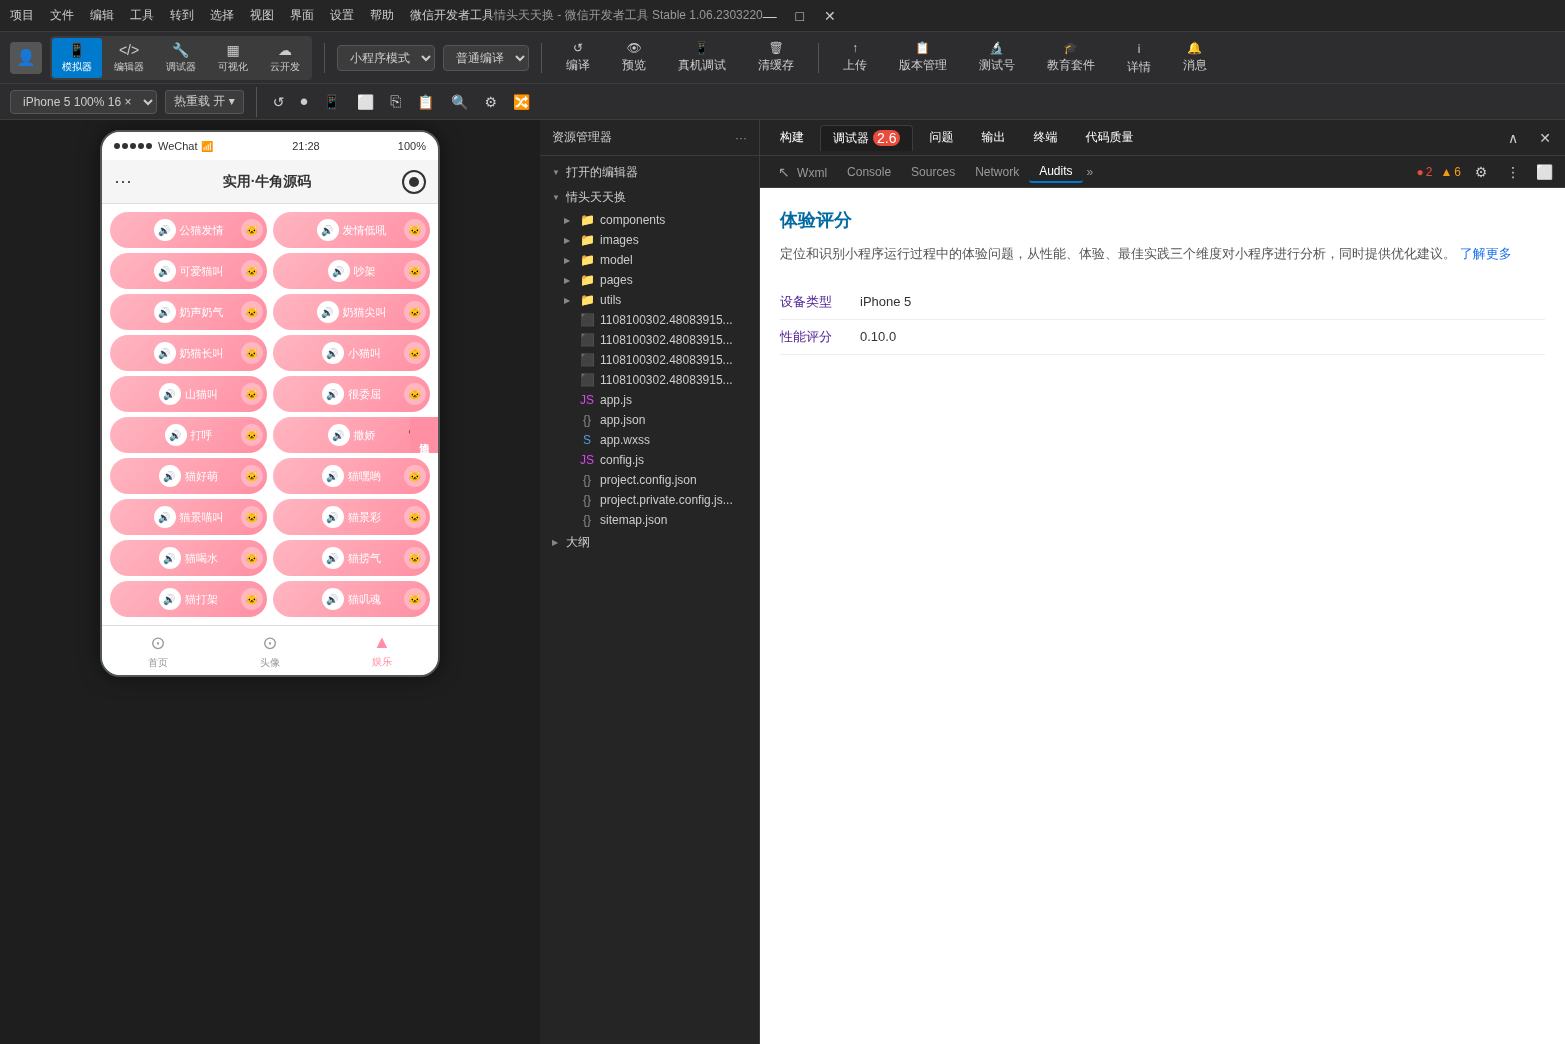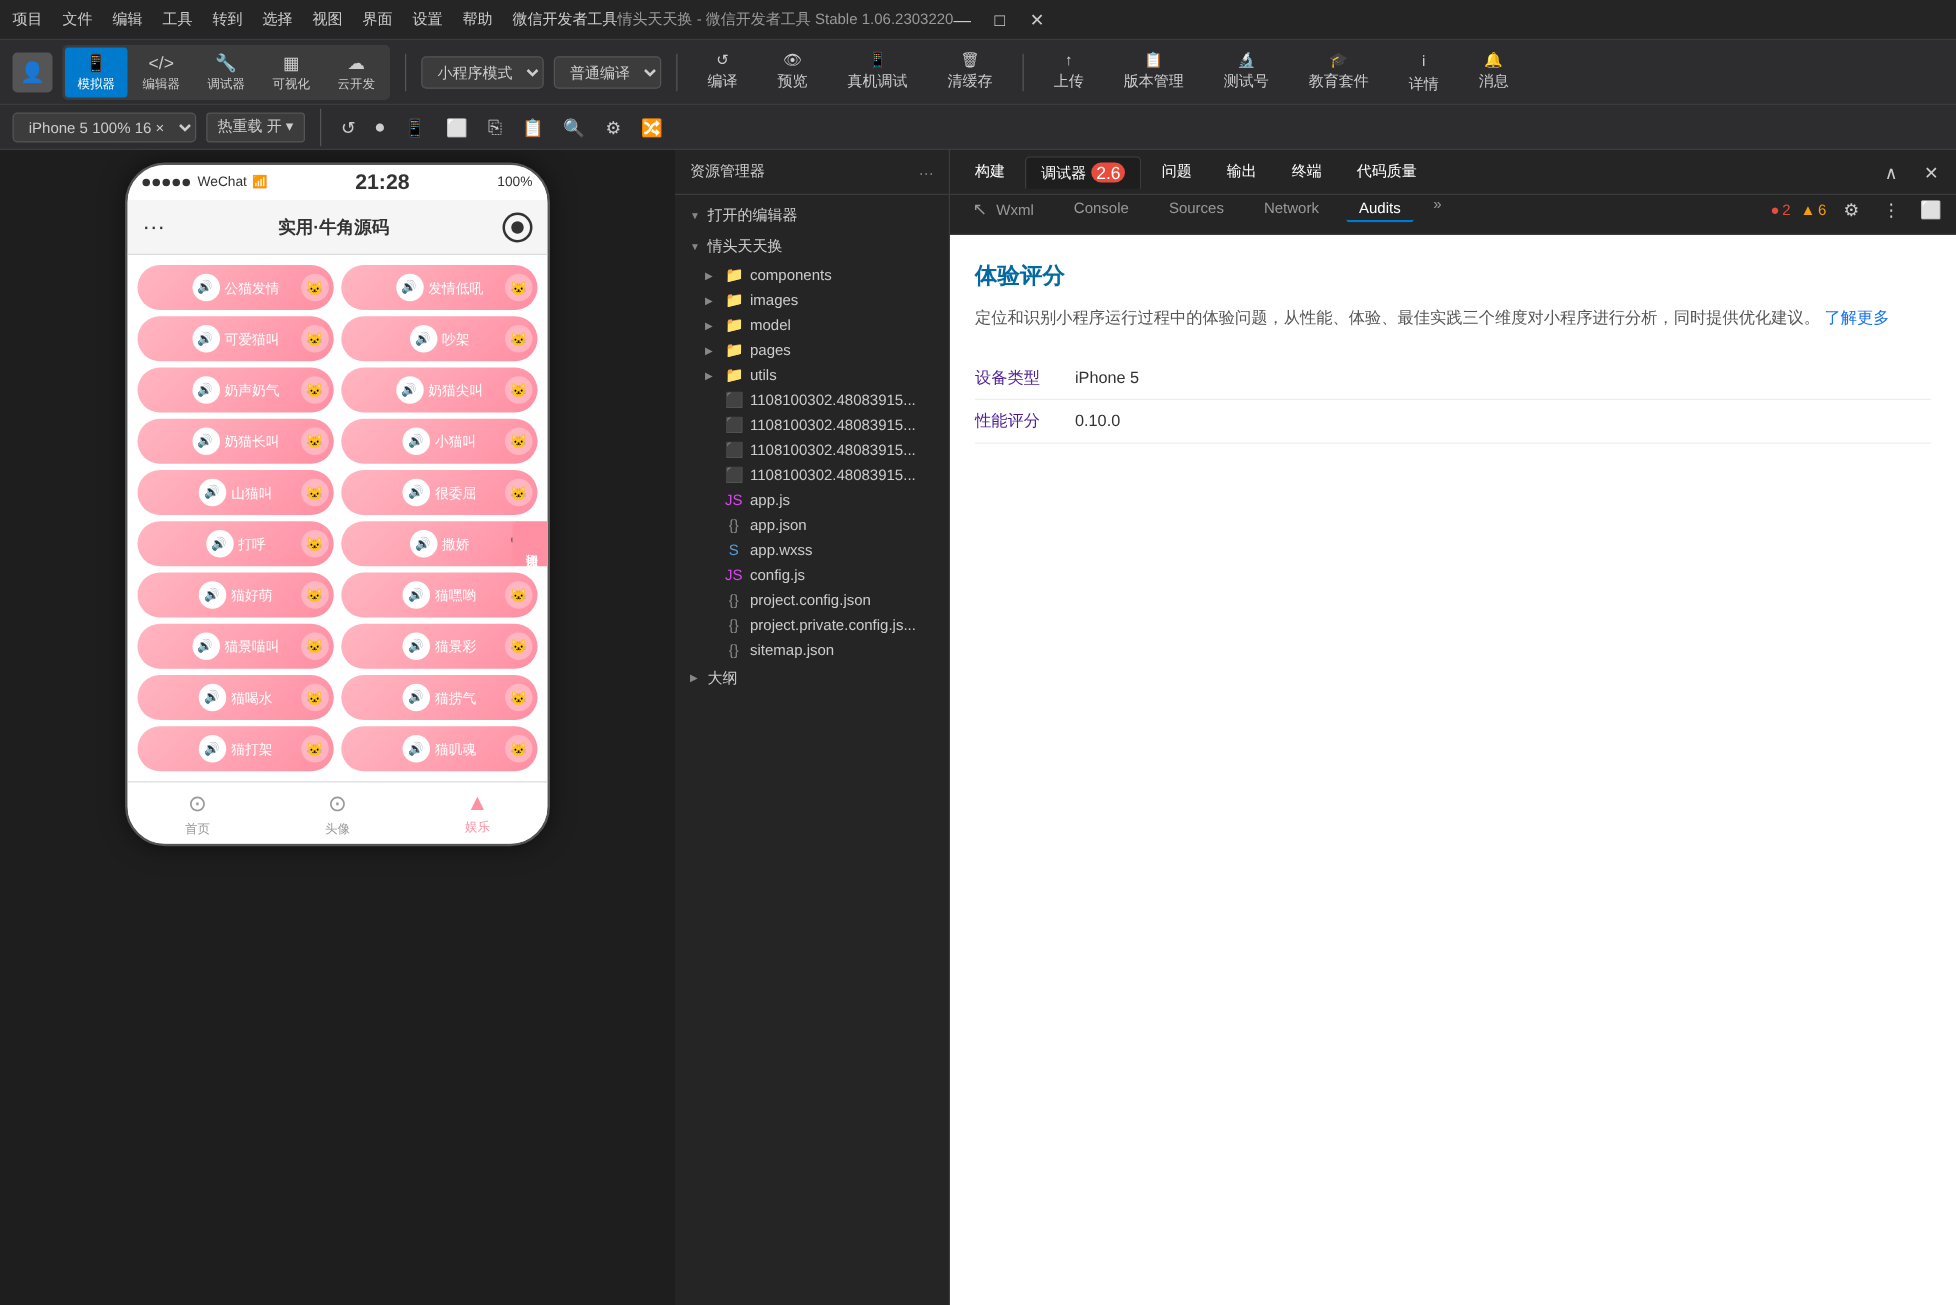--- a/index.html
+++ b/index.html
@@ -183,22 +183,22 @@
       align-items: flex-start;
       justify-content: center;
       padding: 10px;
       overflow: hidden;
       position: relative;
     }
 
     
     .phone-frame {
       width: 340px;
-      background: #e5e5e5;
-      border-radius: 32px;
+      background: #7dd3fc;
+      border-radius: 20px;
       overflow: hidden;
       box-shadow: 0 0 20px rgba(0,0,0,0.5);
       border: 2px solid #555;
     }
     .phone-status-bar {
       background: #fff;
       height: 28px;
       display: flex;
       align-items: center;
       justify-content: space-between;
@@ -431,23 +431,23 @@
     .debugger-tab-right {
       margin-left: auto;
       display: flex;
       align-items: center;
       gap: 8px;
     }
     .debugger-sub-tabs {
       height: 32px;
       background: #252526;
       display: flex;
-      align-items: flex-start;
+      align-items: center;
       padding: 0 8px;
-      gap: 12px;
+      gap: 0;
       border-bottom: 1px solid #3c3c3c;
     }
     .debugger-sub-tab {
       padding: 3px 10px;
       cursor: pointer;
       font-size: 12px;
       color: #999;
       border-radius: 3px;
     }
     .debugger-sub-tab.active {
@@ -670,21 +670,21 @@
       <div class="phone-status-bar">
         <div style="display:flex;align-items:center;gap:2px;">
           <div class="phone-status-dot"></div>
           <div class="phone-status-dot"></div>
           <div class="phone-status-dot"></div>
           <div class="phone-status-dot"></div>
           <div class="phone-status-dot"></div>
           <span style="margin-left:4px;font-size:11px;">WeChat</span>
           <span style="margin-left:2px;font-size:10px;">📶</span>
         </div>
-        <span style="font-size:17px;font-weight:bold;">21:28</span>
+        <span style="font-size:11px;font-weight:normal;">21:28</span>
         <span style="font-size:11px;">100%</span>
       </div>
 
       <div class="phone-nav-bar">
         <span style="font-size:18px;color:#333;">···</span>
         <span class="phone-nav-title">实用·牛角源码</span>
         <div class="phone-nav-record"></div>
       </div>
 
       <div class="phone-content">

